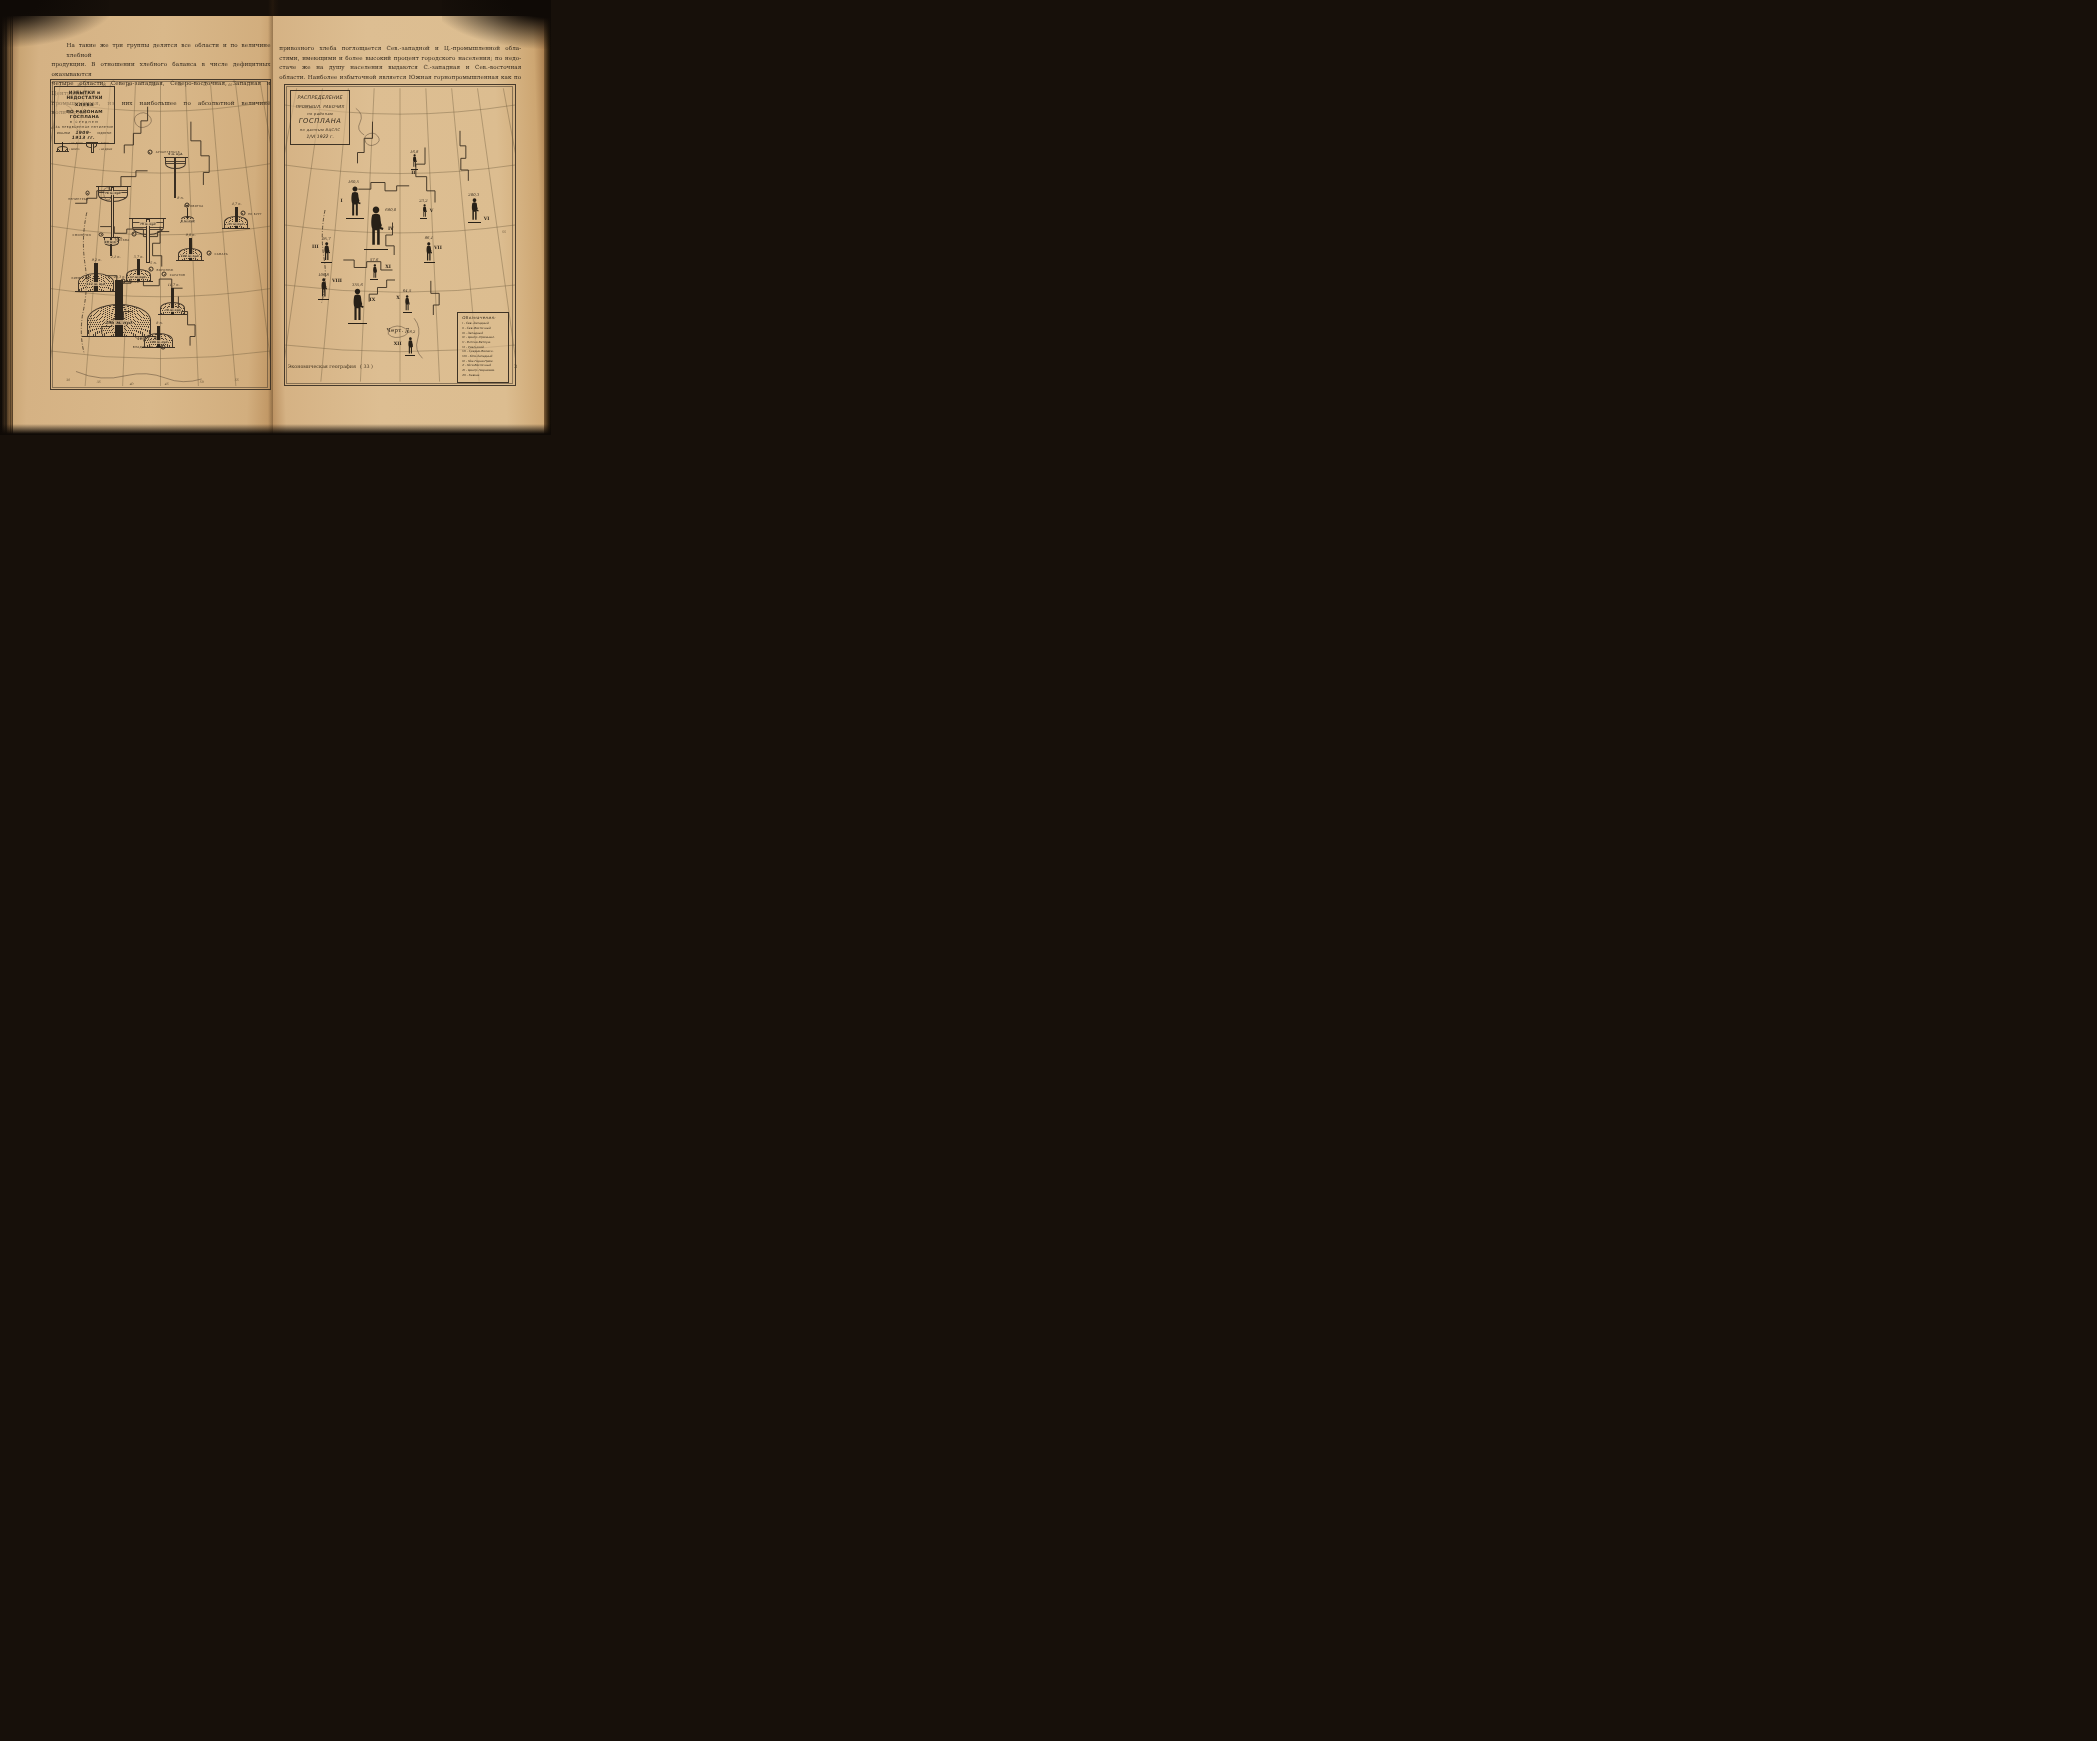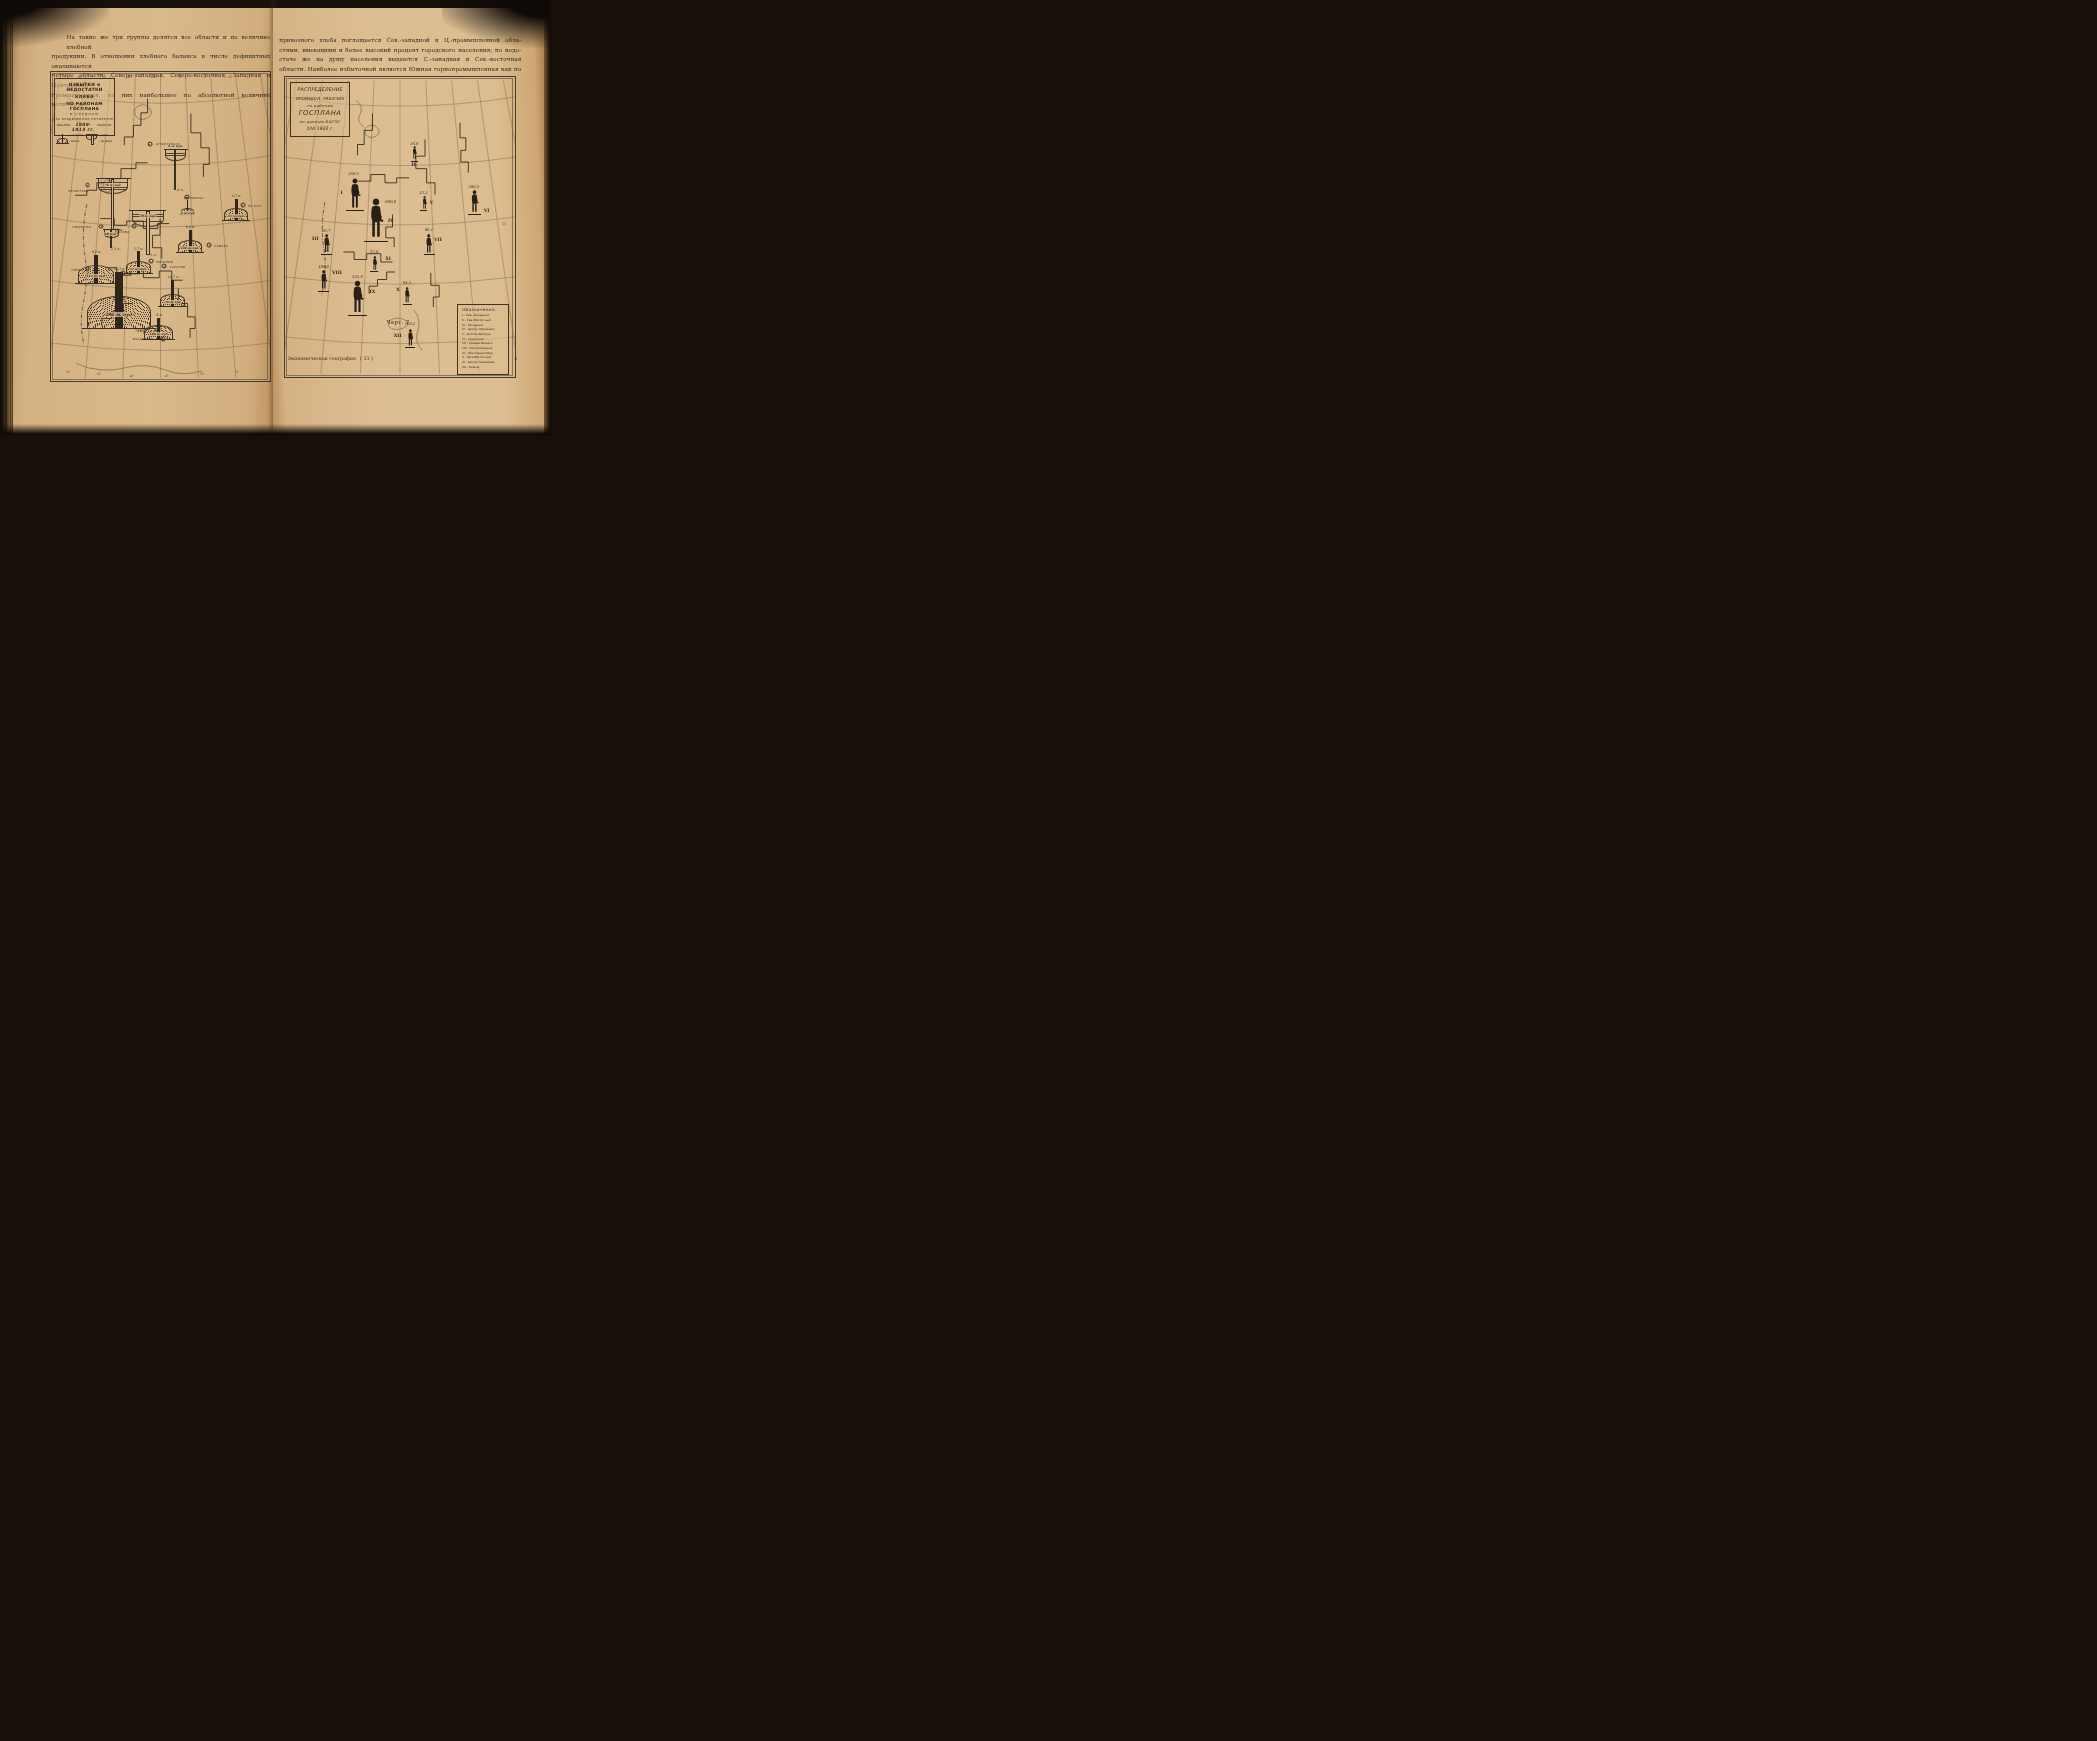--- a/index.html
+++ b/index.html
@@ -11,21 +11,21 @@
   .edge-left::after{content:"";position:absolute;inset:0;
     background:repeating-linear-gradient(90deg,rgba(0,0,0,.35) 0 0.4px,transparent 0.4px 1.3px);}
   .edge-right{position:absolute;right:0;top:0;width:7.1px;height:100%;
     background:linear-gradient(270deg,#0d0905 0,#31220f 40%,#7a5a35 100%);}
   .corner{position:absolute;width:109px;height:50px;pointer-events:none;}
   .corner.tl{left:0;top:0;background:radial-gradient(180% 160% at 0% 0%,#0f0a06 20%,rgba(15,10,6,0) 60%);}
   .corner.tr{right:0;top:0;background:radial-gradient(180% 160% at 100% 0%,#0f0a06 22%,rgba(15,10,6,0) 62%);}
   .shadow-bottom{position:absolute;left:0;bottom:0;width:100%;height:11px;
     background:linear-gradient(0deg,#0f0a06 10%,rgba(15,10,6,0) 100%);}
   
-  .page{position:absolute;top:8px;height:435px;}
+  .page{position:absolute;top:16px;height:435px;}
   .page-left{left:12.6px;width:260px;
     background:linear-gradient(92deg,#a9835a 0,#c9a574 3%,#d5b284 10%,#d9b88a 55%,#d2ae7e 90%,#bd925f 100%);}
   .page-right{left:273px;width:271px;
     background:linear-gradient(88deg,#b98f5f 0,#d5b284 5%,#ddbe92 38%,#dcbd90 82%,#cda672 96%,#a87c4c 100%);}
   .gutter{position:absolute;left:268px;top:0;width:11px;height:100%;
     background:linear-gradient(90deg,rgba(58,38,18,0) 0,rgba(58,38,18,.35) 45%,rgba(58,38,18,.18) 60%,rgba(58,38,18,0) 100%);}
   
   .para{position:absolute;color:#33291d;font-size:5.6px;line-height:9.6px;}
   .para .tline{text-align:justify;text-align-last:justify;white-space:normal;letter-spacing:0.1px;}
   .para-left{left:39px;top:25px;width:219px;}

